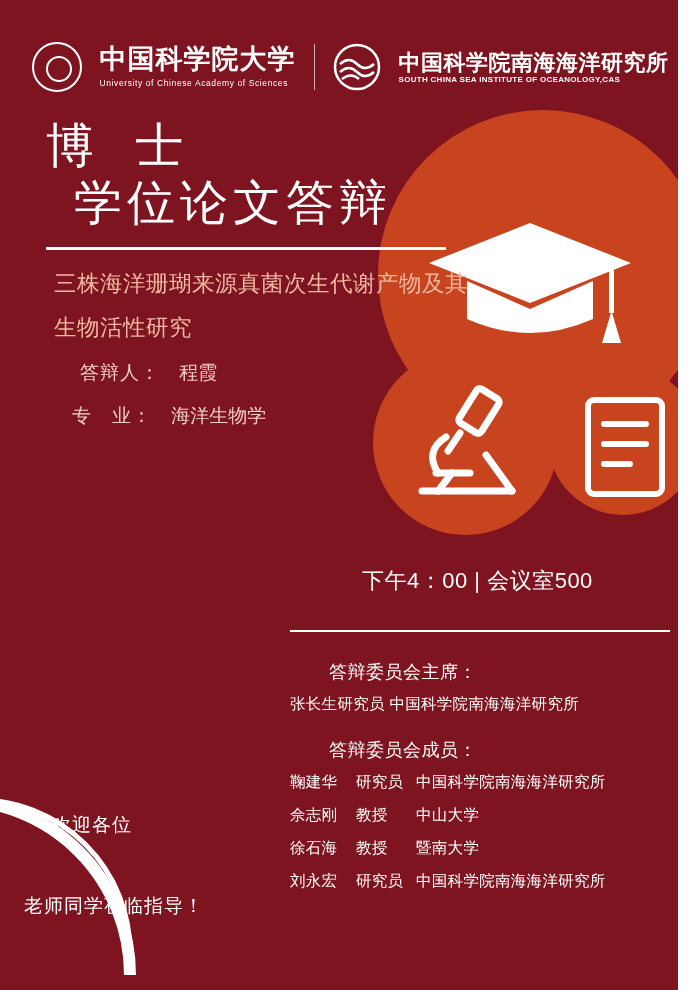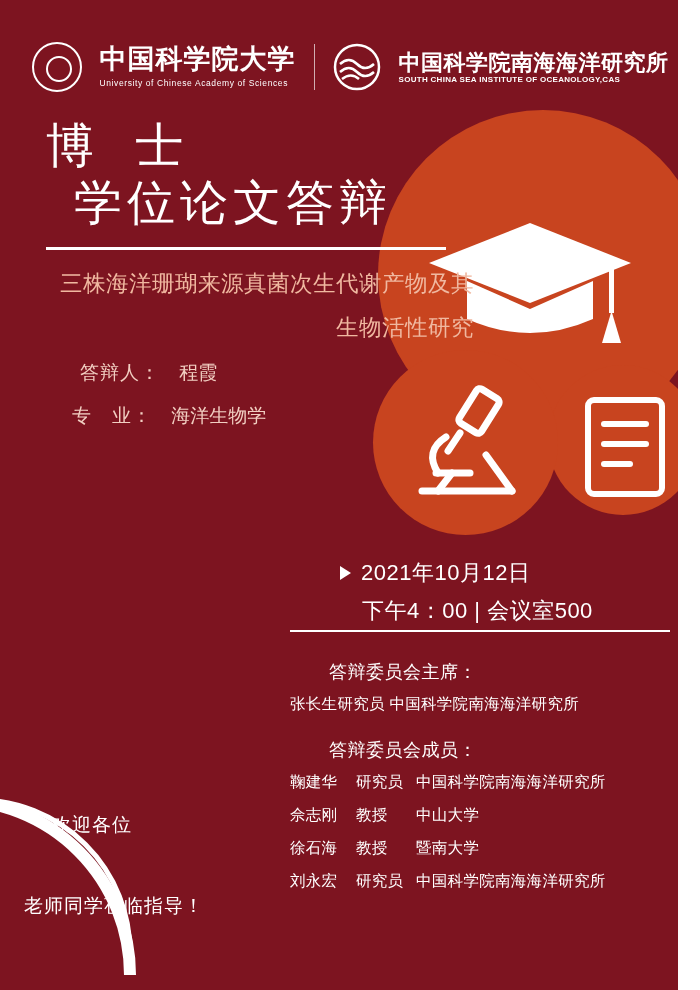--- a/index.html
+++ b/index.html
@@ -152,21 +152,20 @@
   .subject {
     position: absolute;
     left: 54px;
     top: 262px;
     width: 420px;
     color: #f0b8a0;
     font-size: 22.5px;
     line-height: 1.95;
     letter-spacing: .5px;
     z-index: 3;
-    text-align: right;
   }
   
   .meta {
     position: absolute;
     left: 72px;
     top: 352px;
     color: #f2cfc2;
     font-size: 19px;
     line-height: 2.25;
     z-index: 3;
@@ -330,24 +329,20 @@
       <span class="lbl">答辩人：</span>
       <span class="val">程霞</span>
     </div>
     <div>
       <span class="lbl">专　业：</span>
       <span class="val">海洋生物学</span>
     </div>
   </div>
 
   <div class="datetime">
-    <div class="date-line">
-      <span class="tri"></span>
-      <span>2021年10月12日</span>
-    </div>
     <div class="place-line">下午4：00 | 会议室500</div>
   </div>
   <div class="hr-wide"></div>
 
   <div class="committee">
     <div class="com-head">答辩委员会主席：</div>
     <div class="com-line">张长生研究员 中国科学院南海海洋研究所</div>
     <div class="com-gap"></div>
     <div class="com-head">答辩委员会成员：</div>
     <div class="mem-list">

